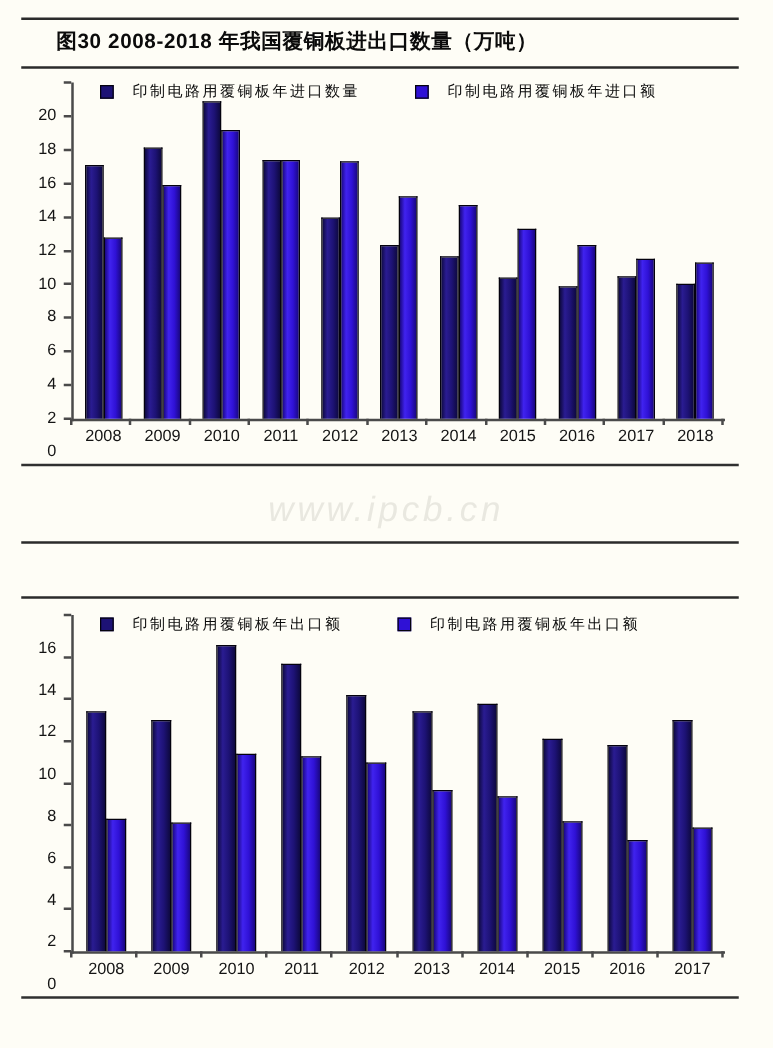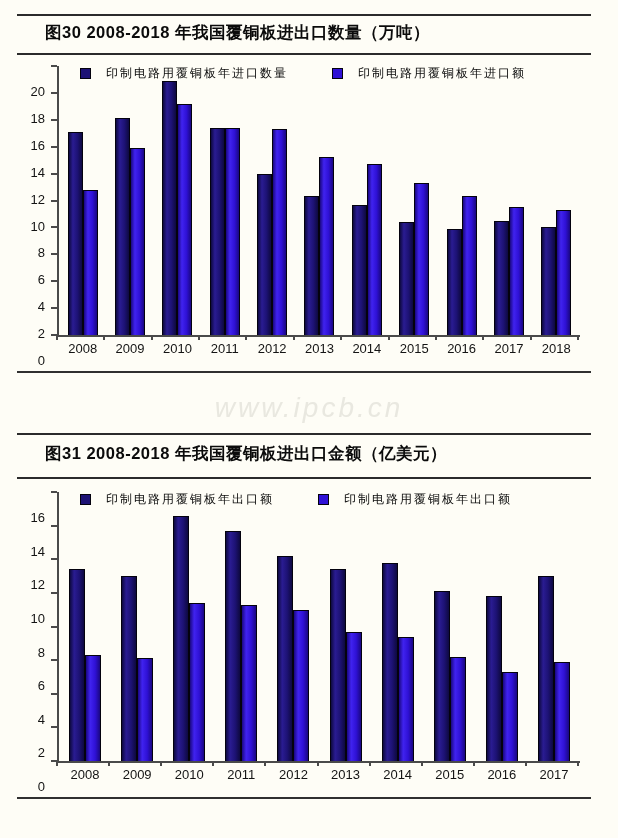--- a/index.html
+++ b/index.html
@@ -194,21 +194,20 @@
       <div class="xtick-mark" style="left: 434.909px; top: 275px;"></div>
       <div class="xtick-mark" style="left: 482.273px; top: 275px;"></div>
       <div class="xtick-mark" style="left: 529.636px; top: 275px;"></div>
       <div class="xtick-mark" style="left: 577px; top: 275px;"></div>
     </div>
   <div class="rule thick" style="top:371px;"></div>
 
   <div class="watermark" style="color: rgb(233, 232, 224);">www.ipcb.cn</div>
 
   <div class="rule thin" style="top:433px;"></div>
-  <div class="fig-title" style="top:443px;">图31  2008-2018 年我国覆铜板进出口金额（亿美元）</div>
   <div class="rule thin" style="top:477px;"></div>
 
   <div class="chart" id="chart1" style="top:486px; --barw:16px;">
     <div class="plot">
         <div class="group" style="left: 0px; width: 52.1px;">
           <div class="bars">
             <div class="bar" style="height: 191.662px; background: linear-gradient(90deg, rgb(14, 9, 64) 0%, rgb(42, 28, 146) 30%, rgb(29, 18, 117) 65%, rgb(14, 9, 64) 100%);"></div>
             <div class="bar" style="height: 105.919px; background: linear-gradient(90deg, rgb(26, 7, 130) 0%, rgb(64, 35, 239) 30%, rgb(47, 17, 214) 65%, rgb(26, 7, 130) 100%);"></div>
           </div>
           <div class="xlabel">2008</div>

